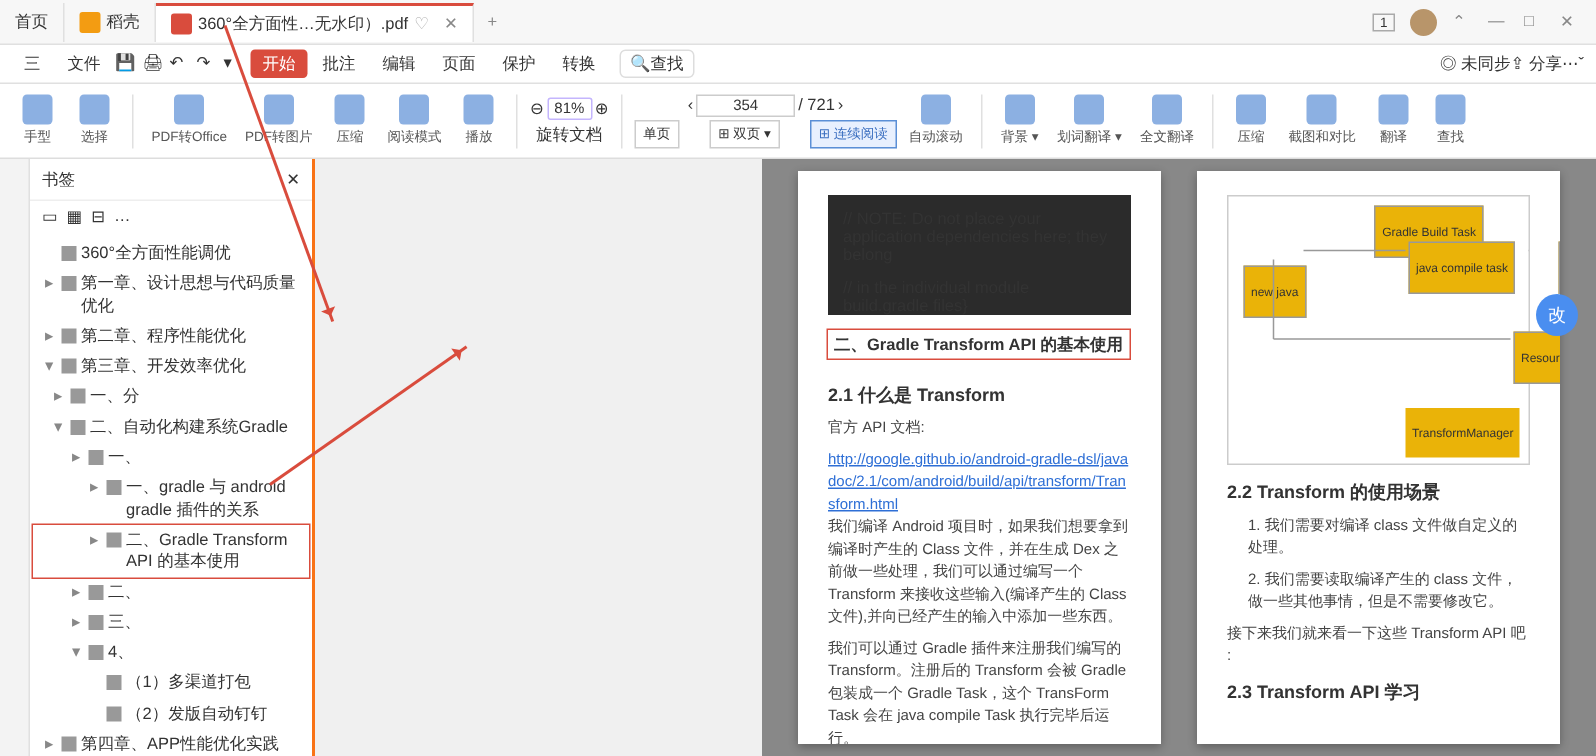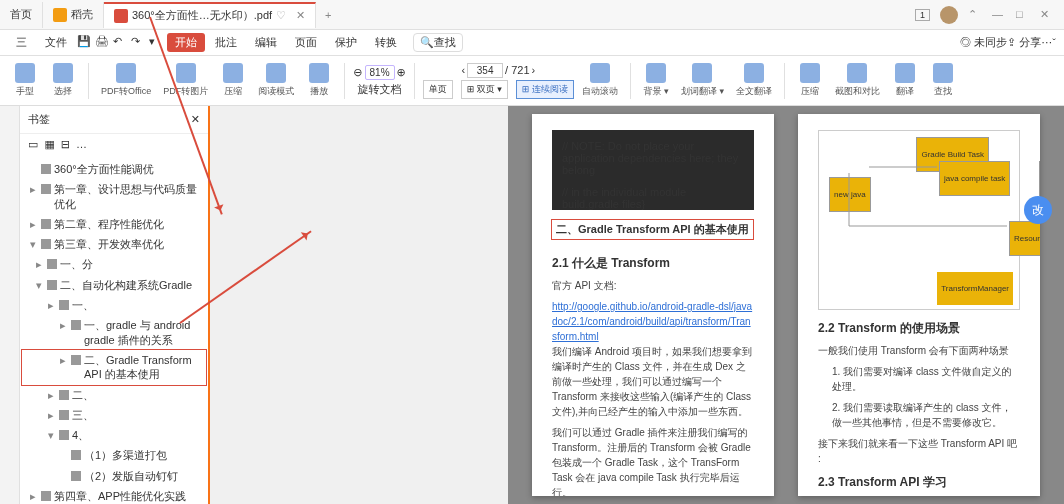--- a/index.html
+++ b/index.html
@@ -20,22 +20,22 @@
 .menu-item.start{background:#d94c3d;color:#fff}
 .menu-ico{width:16px;height:16px;display:inline-block}
 .search-box{display:flex;align-items:center;border:1px solid #ddd;border-radius:4px;padding:1px 6px;margin-left:6px}
 .menu-right{margin-left:auto;display:flex;gap:0;align-items:center;color:#666}
 .toolbar{height:50px;background:#fff;display:flex;align-items:center;padding:0 8px;border-bottom:1px solid #ddd;gap:4px}
 .tbtn{display:flex;flex-direction:column;align-items:center;justify-content:center;min-width:34px;height:44px;padding:0 4px}
 .tbtn .ic{width:20px;height:20px;background:#5b8fd6;border-radius:3px;margin-bottom:2px;opacity:.7}
 .tbtn .lab{font-size:9px;color:#555;white-space:nowrap}
 .sep{width:1px;height:36px;background:#e0e0e0;margin:0 4px}
 .zoom{border:1px solid #c4b5fd;padding:1px 4px;border-radius:2px;font-size:10px}
-.page-num{border:1px solid #ccc;padding:1px 4px;width:36px;text-align:center;font-size:10px}
-.viewmode{display:flex;align-items:center;gap:8px}
+.page-num{border:1px solid #ccc;padding:1px 4px;width:66px;text-align:center;font-size:10px}
+.viewmode{display:flex;align-items:center;gap:20px}
 .vm-btn{border:1px solid #ccc;padding:2px 5px;font-size:9px;background:#fff}
 .vm-btn.on{background:#e8f0fe;border-color:#5b8fd6;color:#3b6fc0}
 .main{display:flex;height:398px}
 .sidebar{width:190px;background:#fff;border-right:2px solid #f97316;display:flex;flex-direction:column}
 .side-tabs{width:20px;background:#f3f3f3;border-right:1px solid #e0e0e0}
 .side-wrapper{display:flex;flex:1}
 .sh{padding:6px 8px;display:flex;align-items:center;justify-content:space-between;border-bottom:1px solid #eee}
 .sh .tools{display:flex;gap:6px;color:#888}
 .tree{padding:4px 2px}
 .node{padding:3px 4px 3px 8px;display:flex;align-items:flex-start;gap:3px;line-height:1.3}
@@ -336,21 +336,20 @@
               <line x1="360" y1="36" x2="360" y2="145"></line>
               <line x1="360" y1="145" x2="300" y2="145"></line>
           <line x1="30" y1="42" x2="30" y2="95"></line>
               <line x1="30" y1="95" x2="188" y2="95"></line>
           <line x1="210" y1="100" x2="210" y2="140"></line>
               <line x1="210" y1="140" x2="228" y2="140"></line>
         </g>
           </svg>
       </div>
       <div class="h3">2.2 Transform 的使用场景</div>
-      <div class="para">一般我们使用 Transform 会有下面两种场景</div>
       <div class="para" style="padding-left:14px">1. 我们需要对编译 class 文件做自定义的处理。</div>
       <div class="para" style="padding-left:14px">2. 我们需要读取编译产生的 class 文件，做一些其他事情，但是不需要修改它。</div>
       <div class="para">接下来我们就来看一下这些 Transform API 吧 :</div>
       <div class="h3">2.3 Transform API 学习</div>
 
     </div>
 
     <div class="fab">改</div>
   </div>
 </div>

